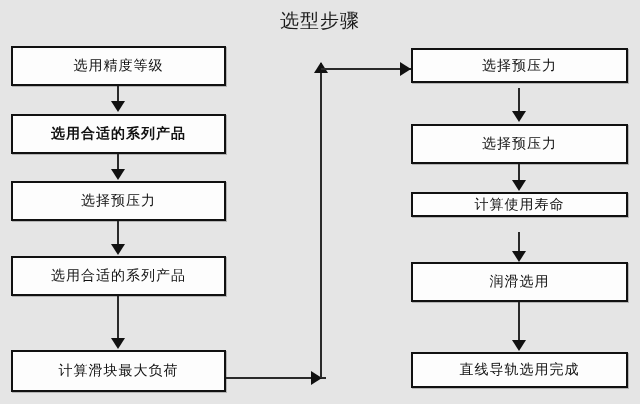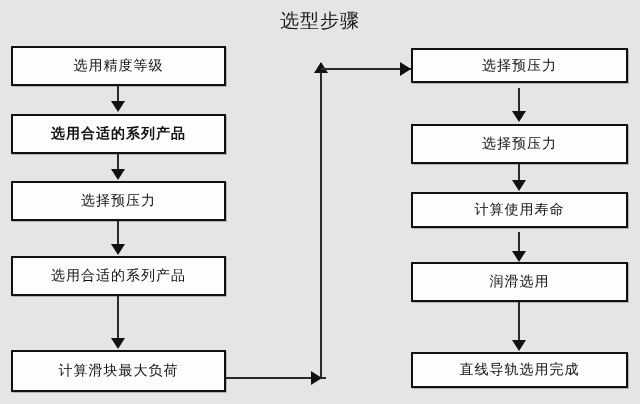--- a/index.html
+++ b/index.html
@@ -138,21 +138,21 @@
   <div class="vline" style="left:518px; top:88px; height:25px;"></div>
   <div class="arrow-down" style="left:512px; top:111px;"></div>
 
   <div class="node" style="left:411px; top:124px; width:217px; height:40px;">
     <span class="node-label">选择预压力</span>
   </div>
 
   <div class="vline" style="left:518px; top:164px; height:18px;"></div>
   <div class="arrow-down" style="left:512px; top:180px;"></div>
 
-  <div class="node" style="left:411px; top:192px; width:217px; height:36px;">
+  <div class="node" style="left:411px; top:192px; width:217px; height:25px;">
     <span class="node-label">计算使用寿命</span>
   </div>
 
   <div class="vline" style="left:518px; top:232px; height:22px;"></div>
   <div class="arrow-down" style="left:512px; top:251px;"></div>
 
   <div class="node" style="left:411px; top:262px; width:217px; height:40px;">
     <span class="node-label">润滑选用</span>
   </div>
 

